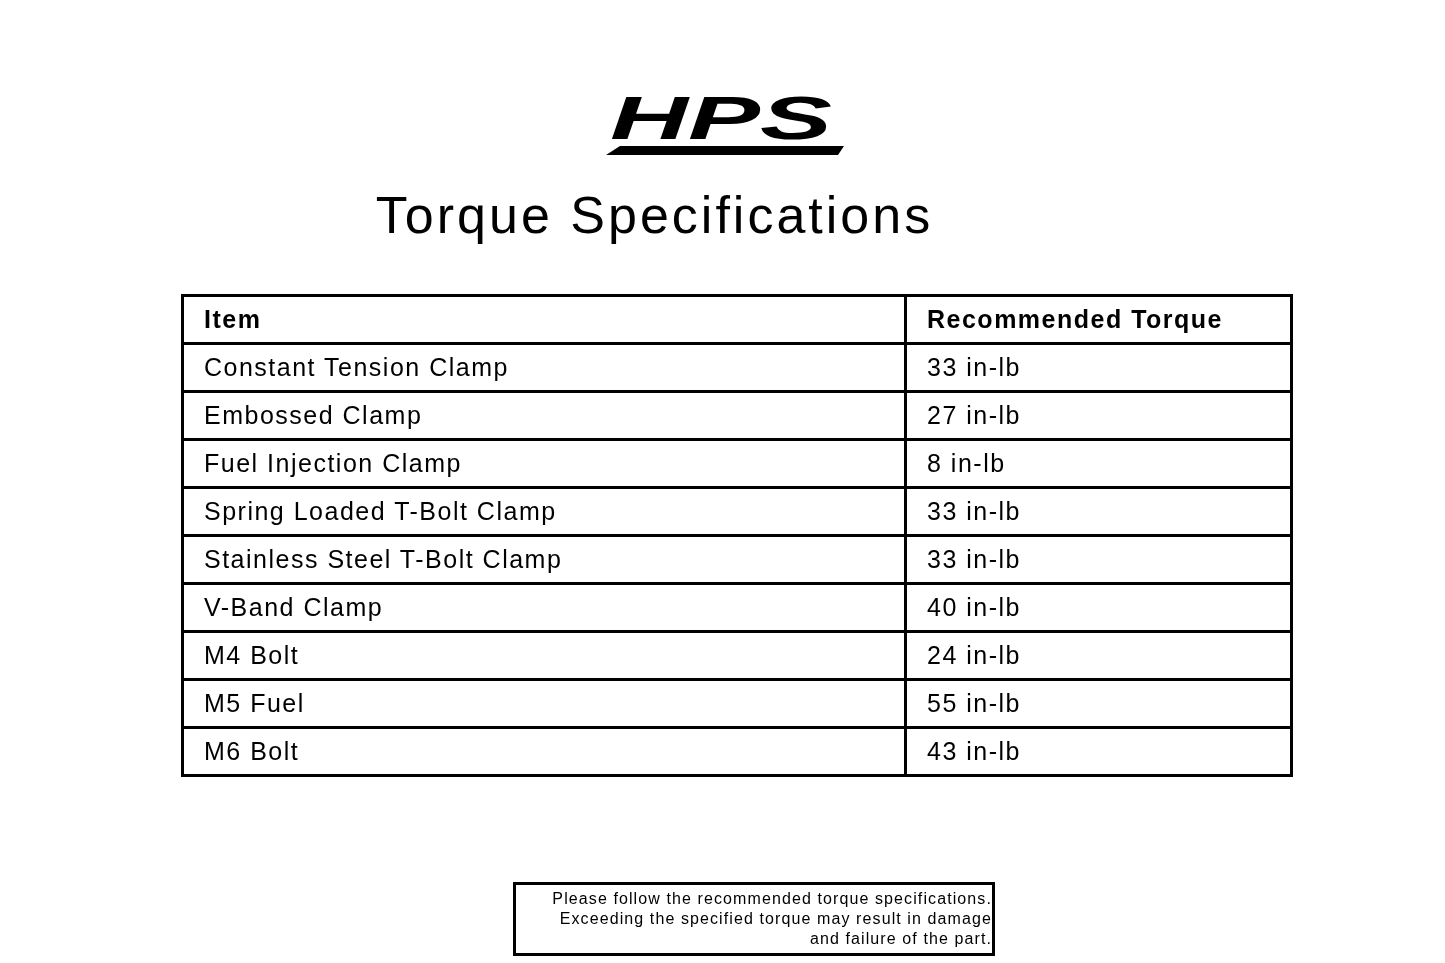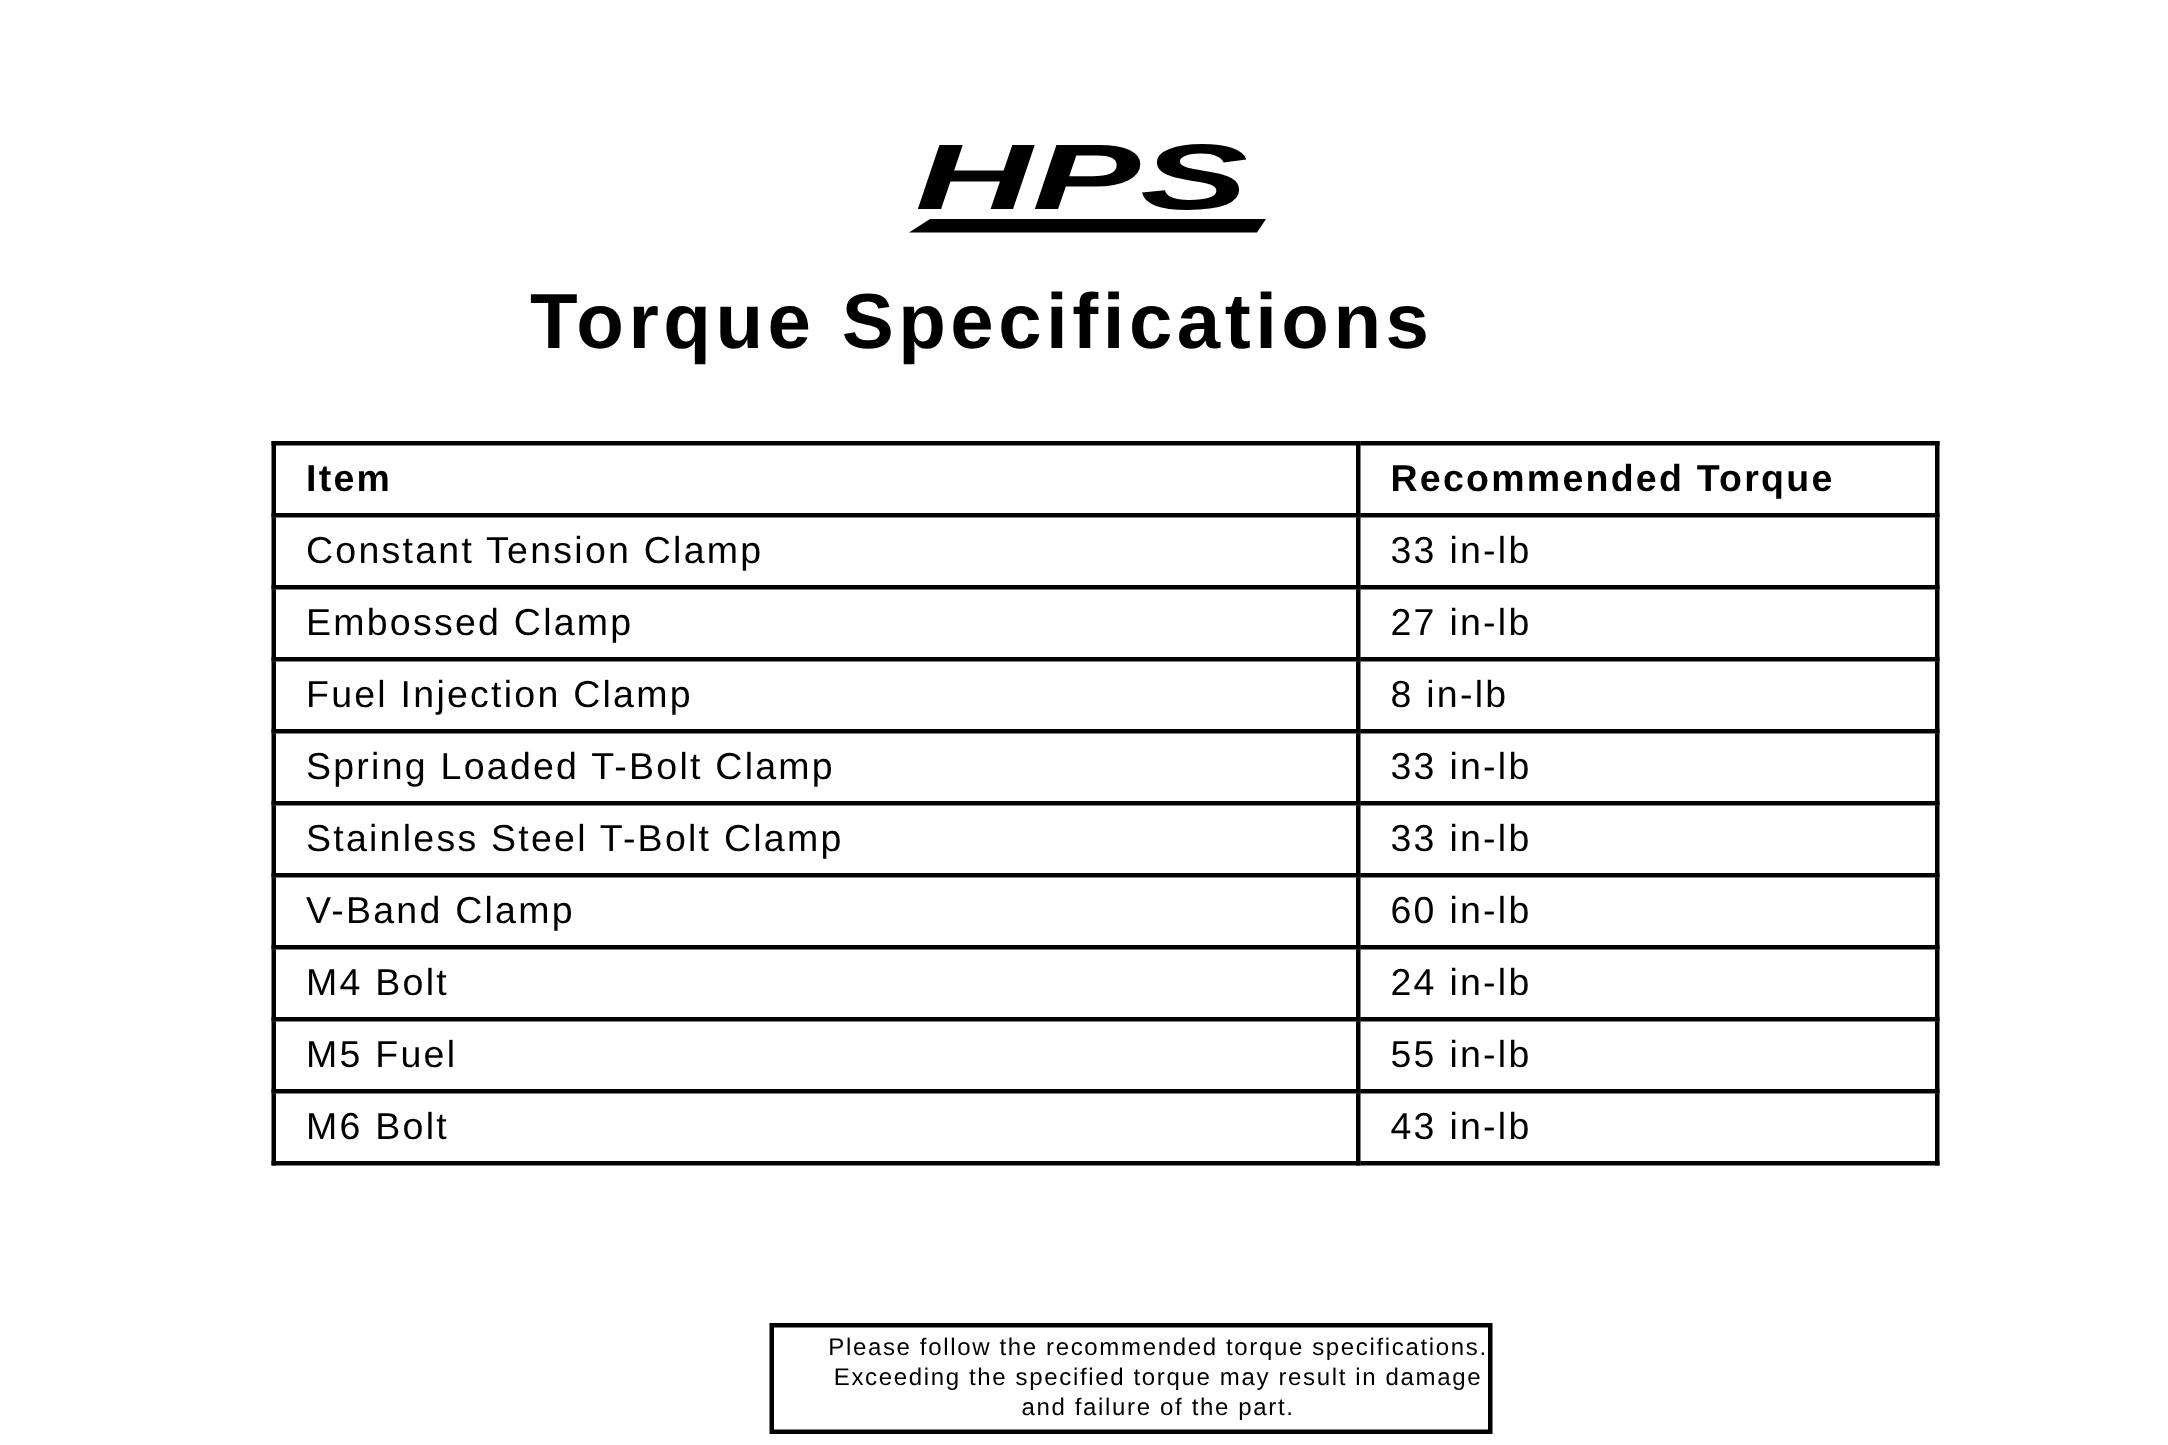--- a/index.html
+++ b/index.html
@@ -23,21 +23,21 @@
     width: 250px;
     height: 80px;
   }
   .page-title {
     position: absolute;
     left: 0;
     top: 138px;
     width: 1309px;
     text-align: center;
     font-size: 52px;
-    font-weight: 700;
+    font-weight: 400;
     letter-spacing: 3px;
     white-space: nowrap;
   }
   table.spec-table {
     position: absolute;
     left: 181px;
     top: 247px;
     width: 1109px;
     border-collapse: collapse;
     table-layout: fixed;
@@ -60,21 +60,21 @@
   .note-box {
     position: absolute;
     left: 513px;
     top: 835px;
     width: 482px;
     height: 74px;
     border: 3px solid #000000;
     display: flex;
     flex-direction: column;
     justify-content: center;
-    text-align: center;
+    text-align: right;
     font-size: 16px;
     letter-spacing: 1.1px;
     line-height: 20px;
     white-space: nowrap;
     padding-left: 36px;
   }
 </style>
 </head>
 <body>
 
@@ -116,21 +116,21 @@
       <tr>
         <td>Spring Loaded T-Bolt Clamp</td>
         <td>33 in-lb</td>
       </tr>
       <tr>
         <td>Stainless Steel T-Bolt Clamp</td>
         <td>33 in-lb</td>
       </tr>
       <tr>
         <td>V-Band Clamp</td>
-        <td>60 in-lb</td>
+        <td>40 in-lb</td>
       </tr>
       <tr>
         <td>M4 Bolt</td>
         <td>24 in-lb</td>
       </tr>
       <tr>
         <td>M5 Fuel</td>
         <td>55 in-lb</td>
       </tr>
       <tr>

